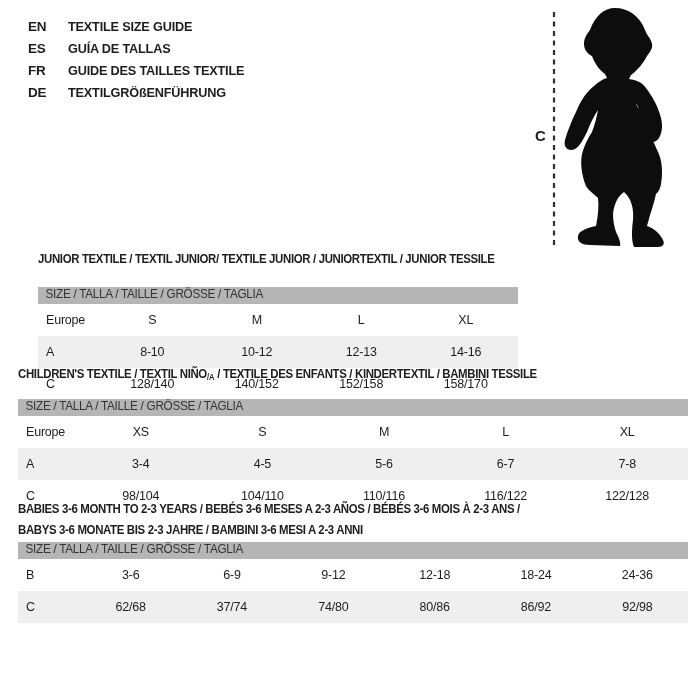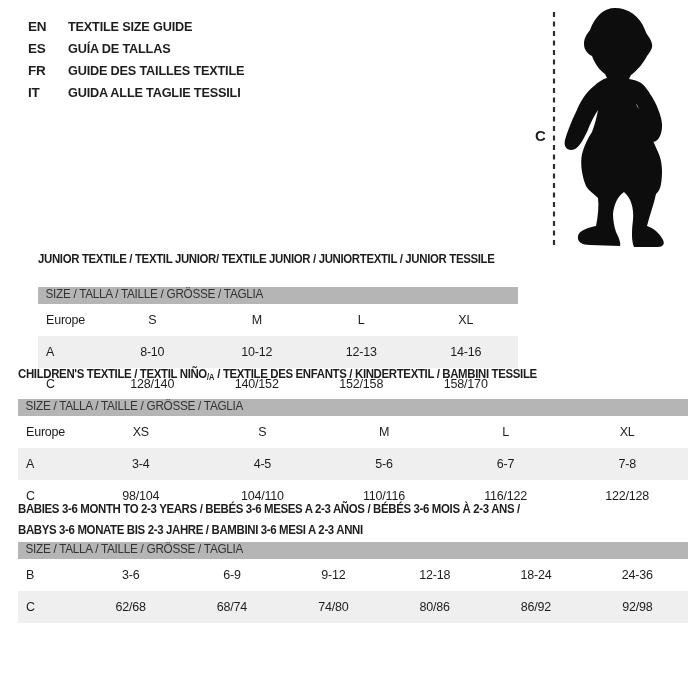--- a/index.html
+++ b/index.html
@@ -57,22 +57,22 @@
     </div>
     <div class="lang-row">
       <span class="lang-code">ES</span>
       <span class="lang-label">GUÍA DE TALLAS</span>
     </div>
     <div class="lang-row">
       <span class="lang-code">FR</span>
       <span class="lang-label">GUIDE DES TAILLES TEXTILE</span>
     </div>
     <div class="lang-row">
-      <span class="lang-code">IT</span>
-      <span class="lang-label">GUIDA ALLE TAGLIE TESSILI</span>
+      <span class="lang-code">DE</span>
+      <span class="lang-label">TEXTILGRÖßENFÜHRUNG</span>
     </div>
   </div>
 
   <div class="figure">
     <svg width="200" height="250" viewBox="0 0 200 250">
       <line x1="54" y1="12" x2="54" y2="245" stroke="#2e2e2e" stroke-width="2.2" stroke-dasharray="5 4.5"></line>
       <text x="35" y="141" font-size="15" font-weight="bold" fill="#1d1d1d">C</text>
       <path fill="#0d0d0d" d="
         M115 8
         C 128 8 140 16 145 30
@@ -195,21 +195,21 @@
         <span class="tcell">3-6</span>
         <span class="tcell">6-9</span>
         <span class="tcell">9-12</span>
         <span class="tcell">12-18</span>
         <span class="tcell">18-24</span>
         <span class="tcell">24-36</span>
       </div>
       <div class="trow striped">
         <span class="tlabel">C</span>
         <span class="tcell">62/68</span>
-        <span class="tcell">68/74</span>
+        <span class="tcell">37/74</span>
         <span class="tcell">74/80</span>
         <span class="tcell">80/86</span>
         <span class="tcell">86/92</span>
         <span class="tcell">92/98</span>
       </div>
     </div>
   </section>
 
 
 </div>

